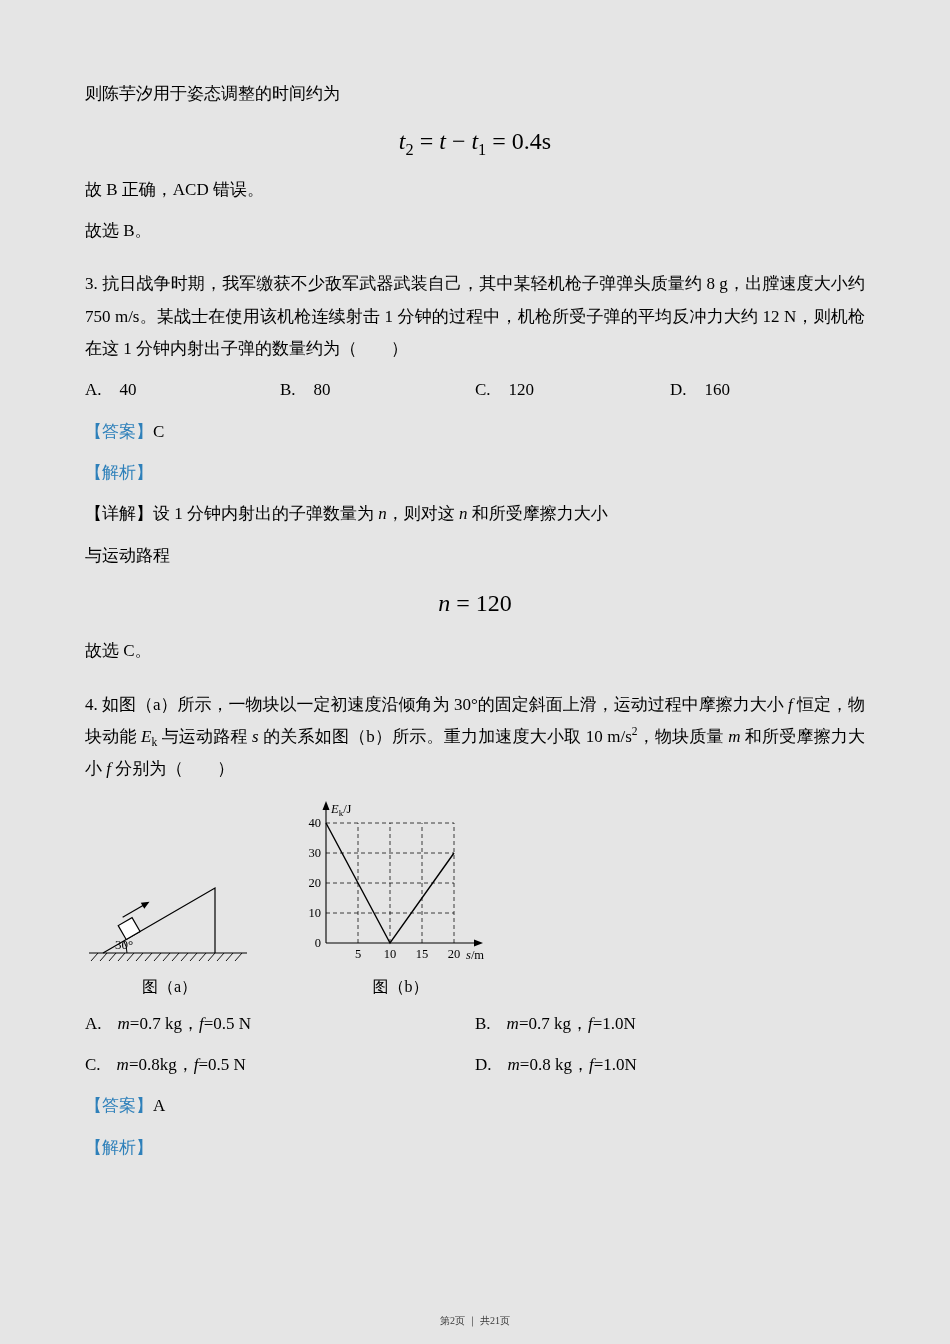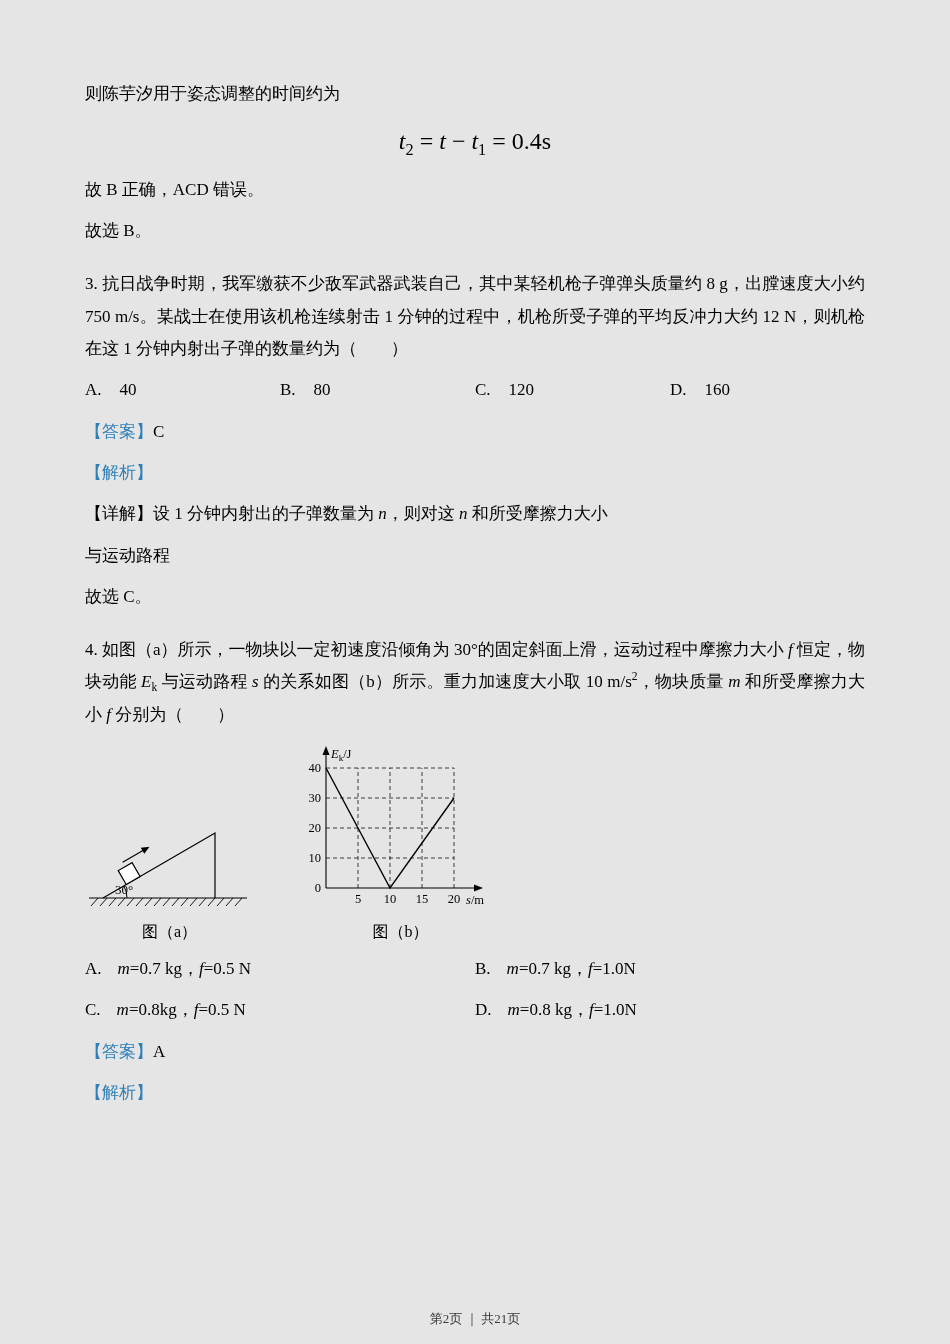--- a/index.html
+++ b/index.html
@@ -49,21 +49,21 @@
   .fa-line { stroke: #000; stroke-width: 1.2; fill: none; }
   .fa-hatch { stroke: #000; stroke-width: 0.9; fill: none; }
   .fa-arc { stroke: #000; stroke-width: 1; fill: none; }
   .fa-text { font-size: 13px; }
   .fa-block { fill: #fff; stroke: #000; stroke-width: 1.2; }
 
   .footer {
     position: absolute;
     left: 0; right: 0; bottom: 16px;
     text-align: center;
-    font-size: 13px;
+    font-size: 10px;
     color: #3a3a3a;
   }
 </style>
 </head>
 <body>
 
 <div class="page">
 
   <p class="para">则陈芋汐用于姿态调整的时间约为</p>
 
@@ -98,20 +98,23 @@
   <p class="para"><span class="accent">【答案】</span><span>C</span></p>
 
   <p class="para"><span class="accent">【解析】</span></p>
 
 
   <p class="para"><span>【详解】</span><span><span>设 1 分钟内射出的子弹数量为 </span><span style="font-style: italic;">n</span><span>，则对这 </span><span style="font-style: italic;">n</span><span> 和所受摩擦力大小</span></span></p>
 
 
   <p class="para">与运动路程</p>
 
+  <div class="formula">
+    <span class="it">n</span><span> = 120</span>
+  </div>
 
   <p class="para">故选 C。</p>
 
   <p class="para mt"><span>4. 如图（a）所示，一物块以一定初速度沿倾角为 30°的固定斜面上滑，运动过程中摩擦力大小 </span><span style="font-style: italic;">f</span><span> 恒定，物块动能 </span><span style="font-style: italic;">E</span><sub>k</sub><span> 与运动路程 </span><span style="font-style: italic;">s</span><span> 的关系如图（b）所示。重力加速度大小取 10 m/s</span><sup>2</sup><span>，物块质量 </span><span style="font-style: italic;">m</span><span> 和所受摩擦力大小 </span><span style="font-style: italic;">f</span><span> 分别为（　　）</span></p>
 
   <div class="figures">
 
     <div class="figure">
       <svg width="165" height="150" viewBox="0 0 165 150">
         <line x1="2" y1="130" x2="160" y2="130" class="fa-line"></line>

